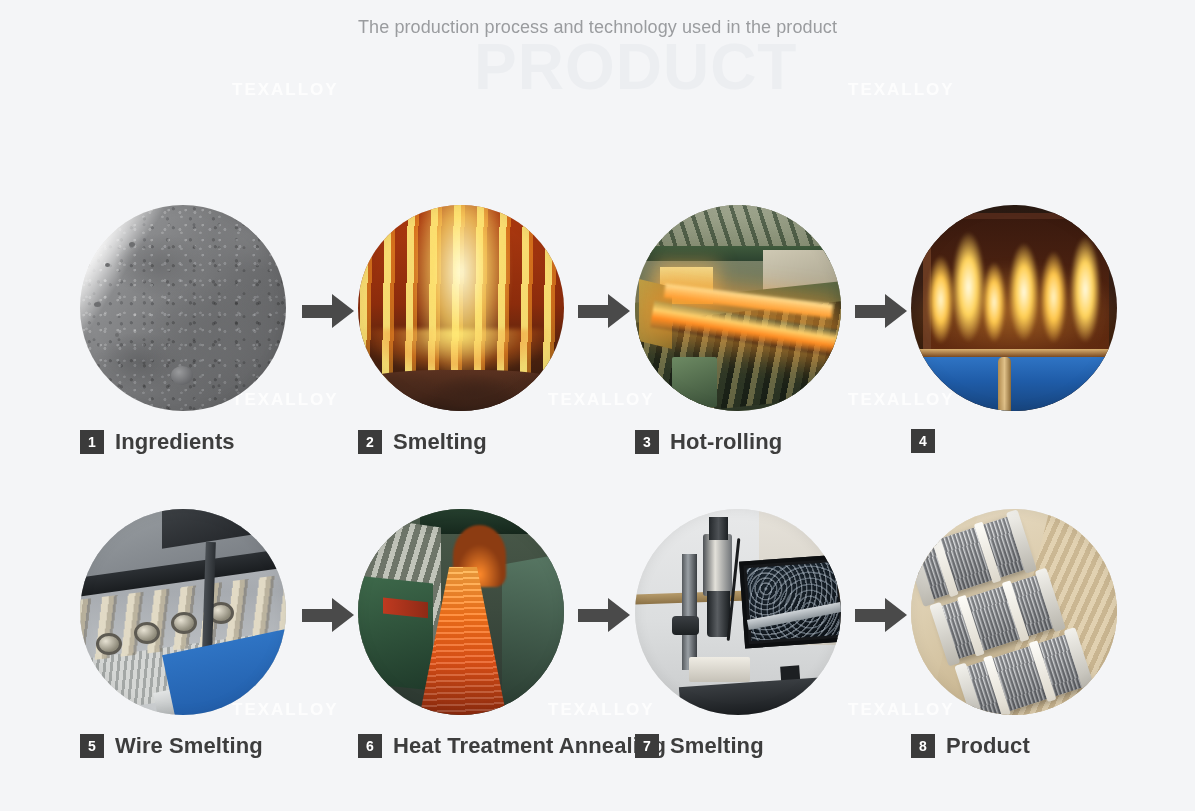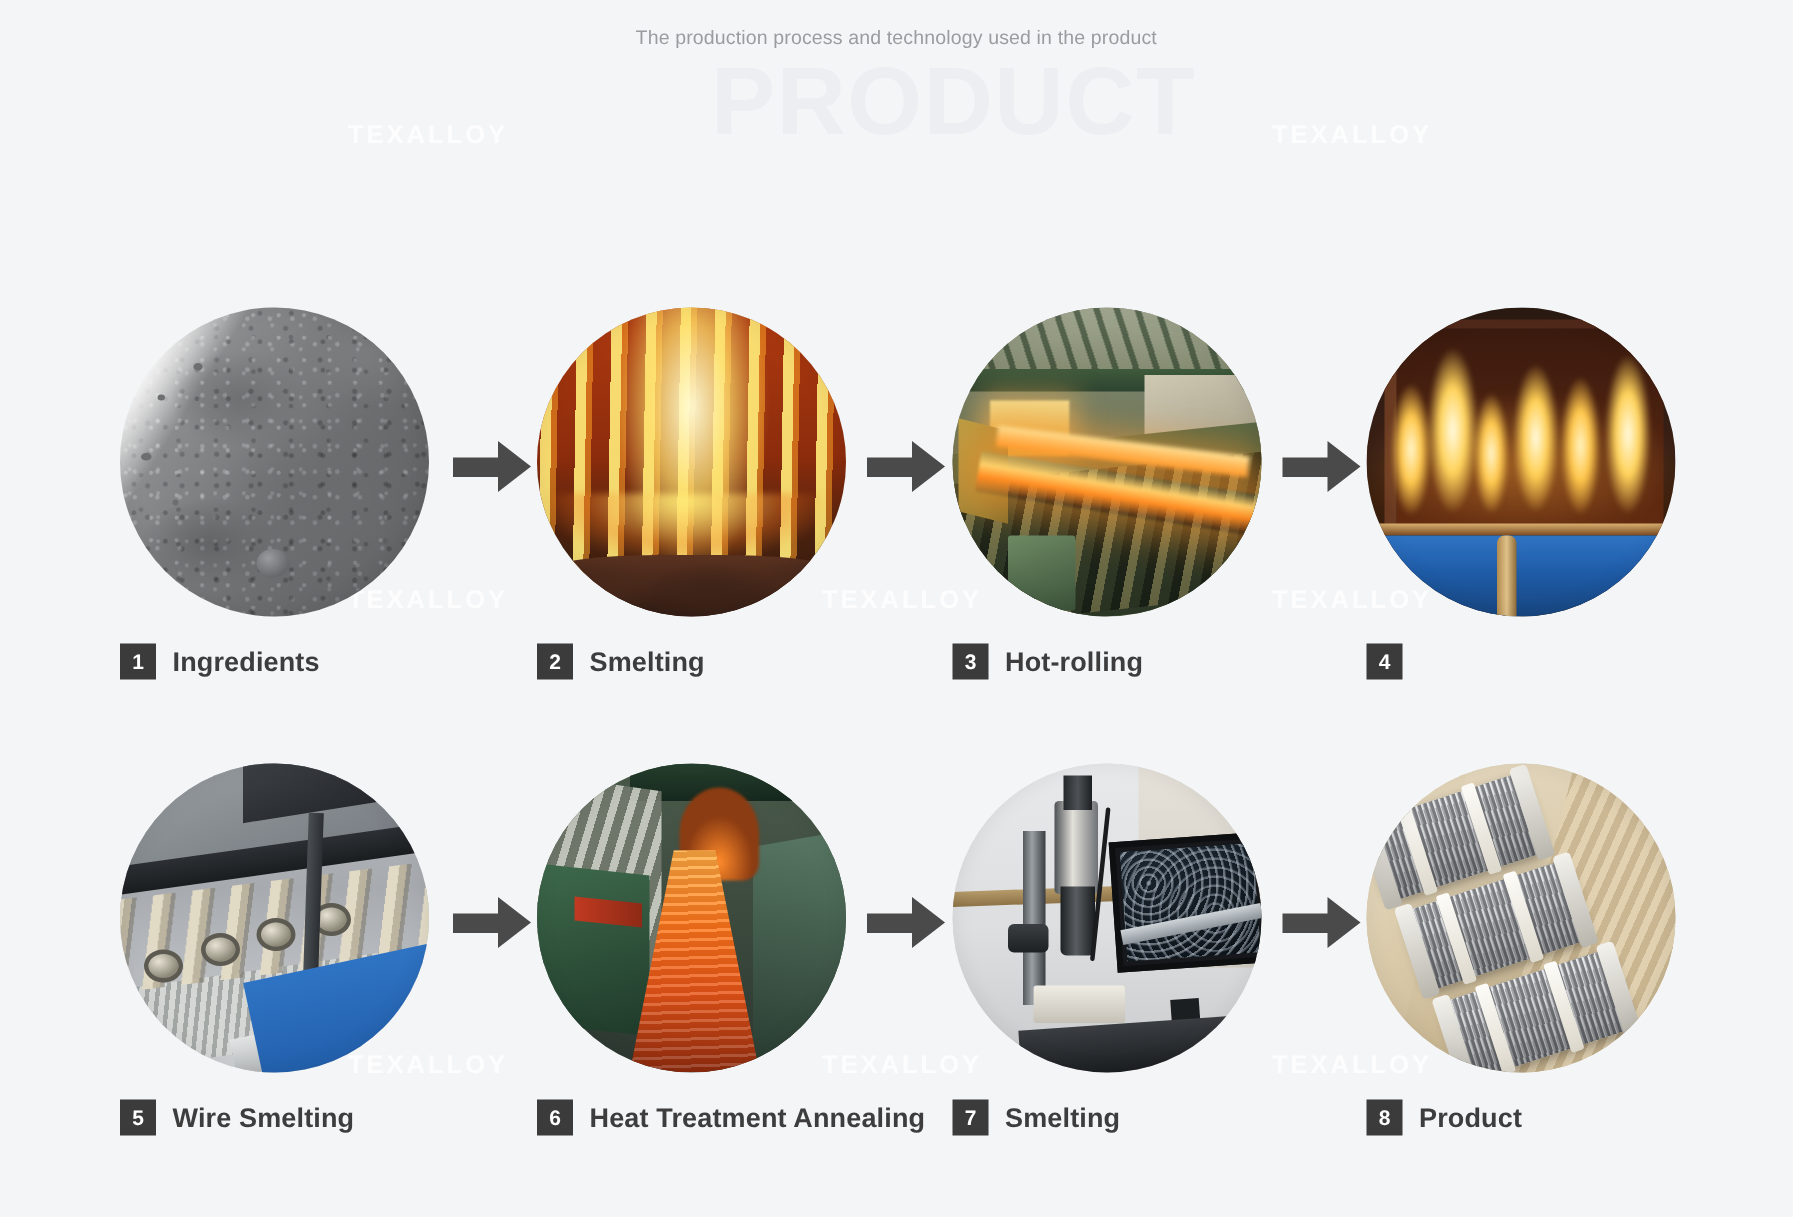--- a/index.html
+++ b/index.html
@@ -52,21 +52,21 @@
     padding-top: 52px;
     font-size: 42px;
     font-weight: 700;
     color: #333333;
     letter-spacing: .2px;
     line-height: 1.15;
   }
   #page-subtitle {
     margin: 0;
     padding-top: 17px;
-    font-size: 13px;
+    font-size: 18px;
     color: #9a9c9f;
     font-weight: 400;
     letter-spacing: .1px;
   }
 
   
   .row {
     position: absolute;
     left: 0; width: 1195px;
     height: 280px;
@@ -105,21 +105,21 @@
     color: #ffffff;
     font-size: 14px;
     font-weight: 700;
     display: flex;
     align-items: center;
     justify-content: center;
     flex: 0 0 auto;
     line-height: 1;
   }
   .label {
-    font-size: 18px;
+    font-size: 22px;
     font-weight: 700;
     color: #3d3d3d;
     letter-spacing: .1px;
   }
 
   
   .arrow {
     position: absolute;
     width: 52px; height: 34px;
     z-index: 2;

